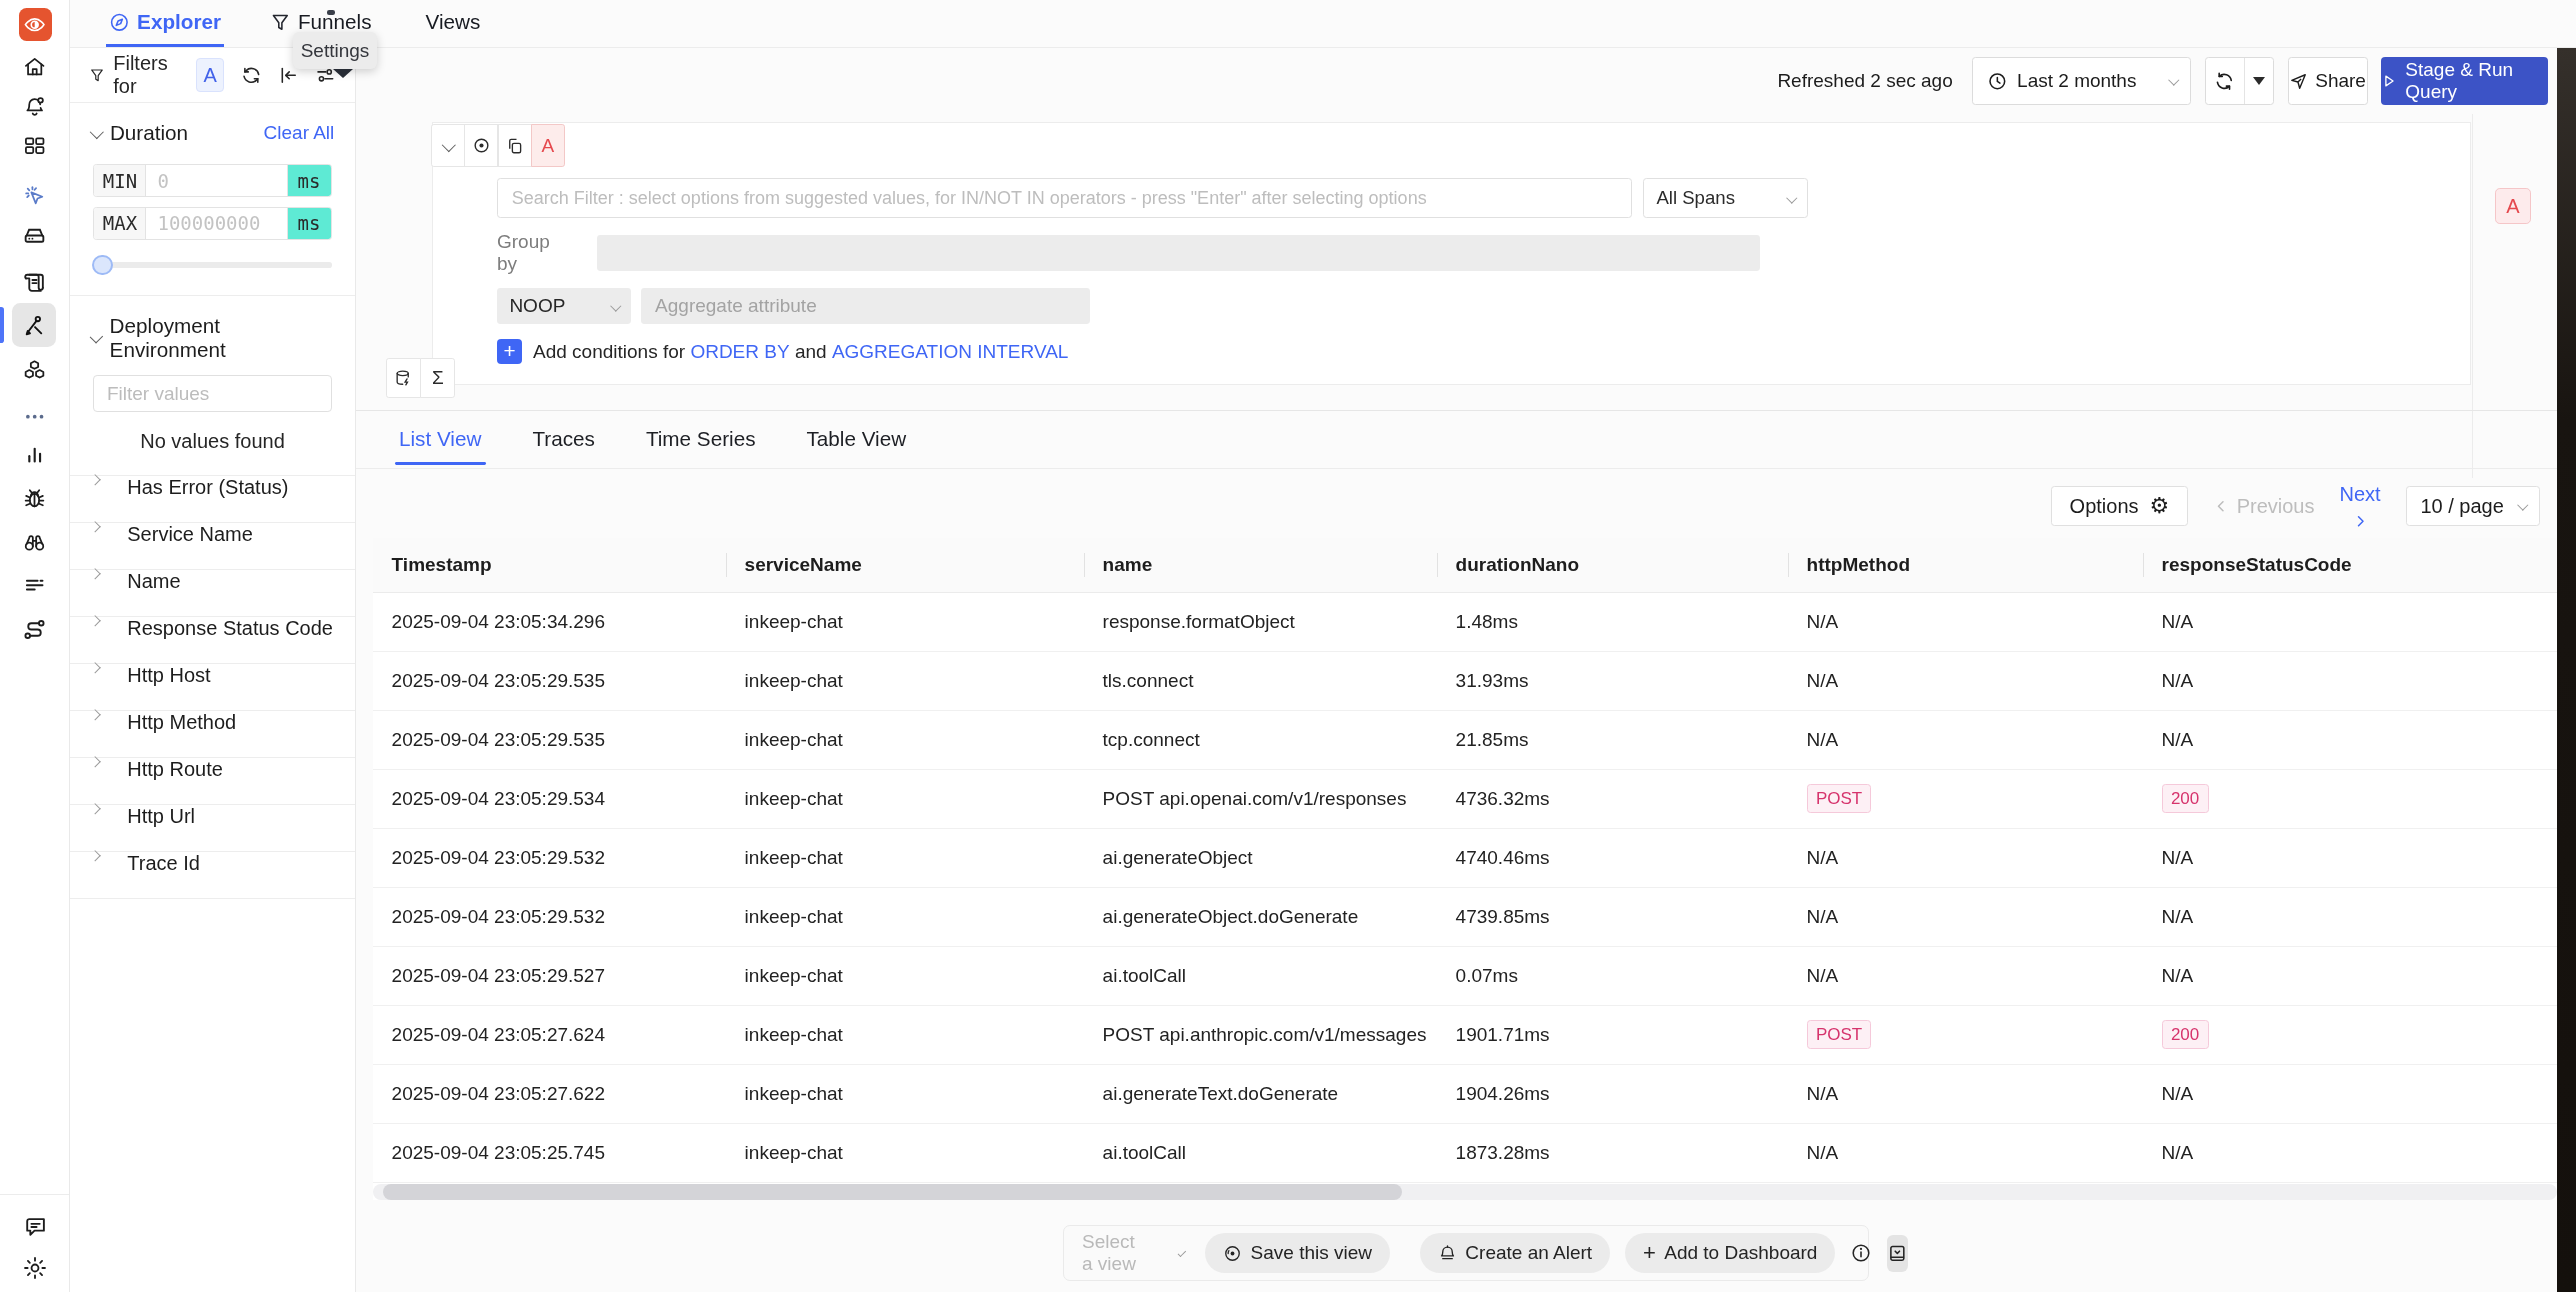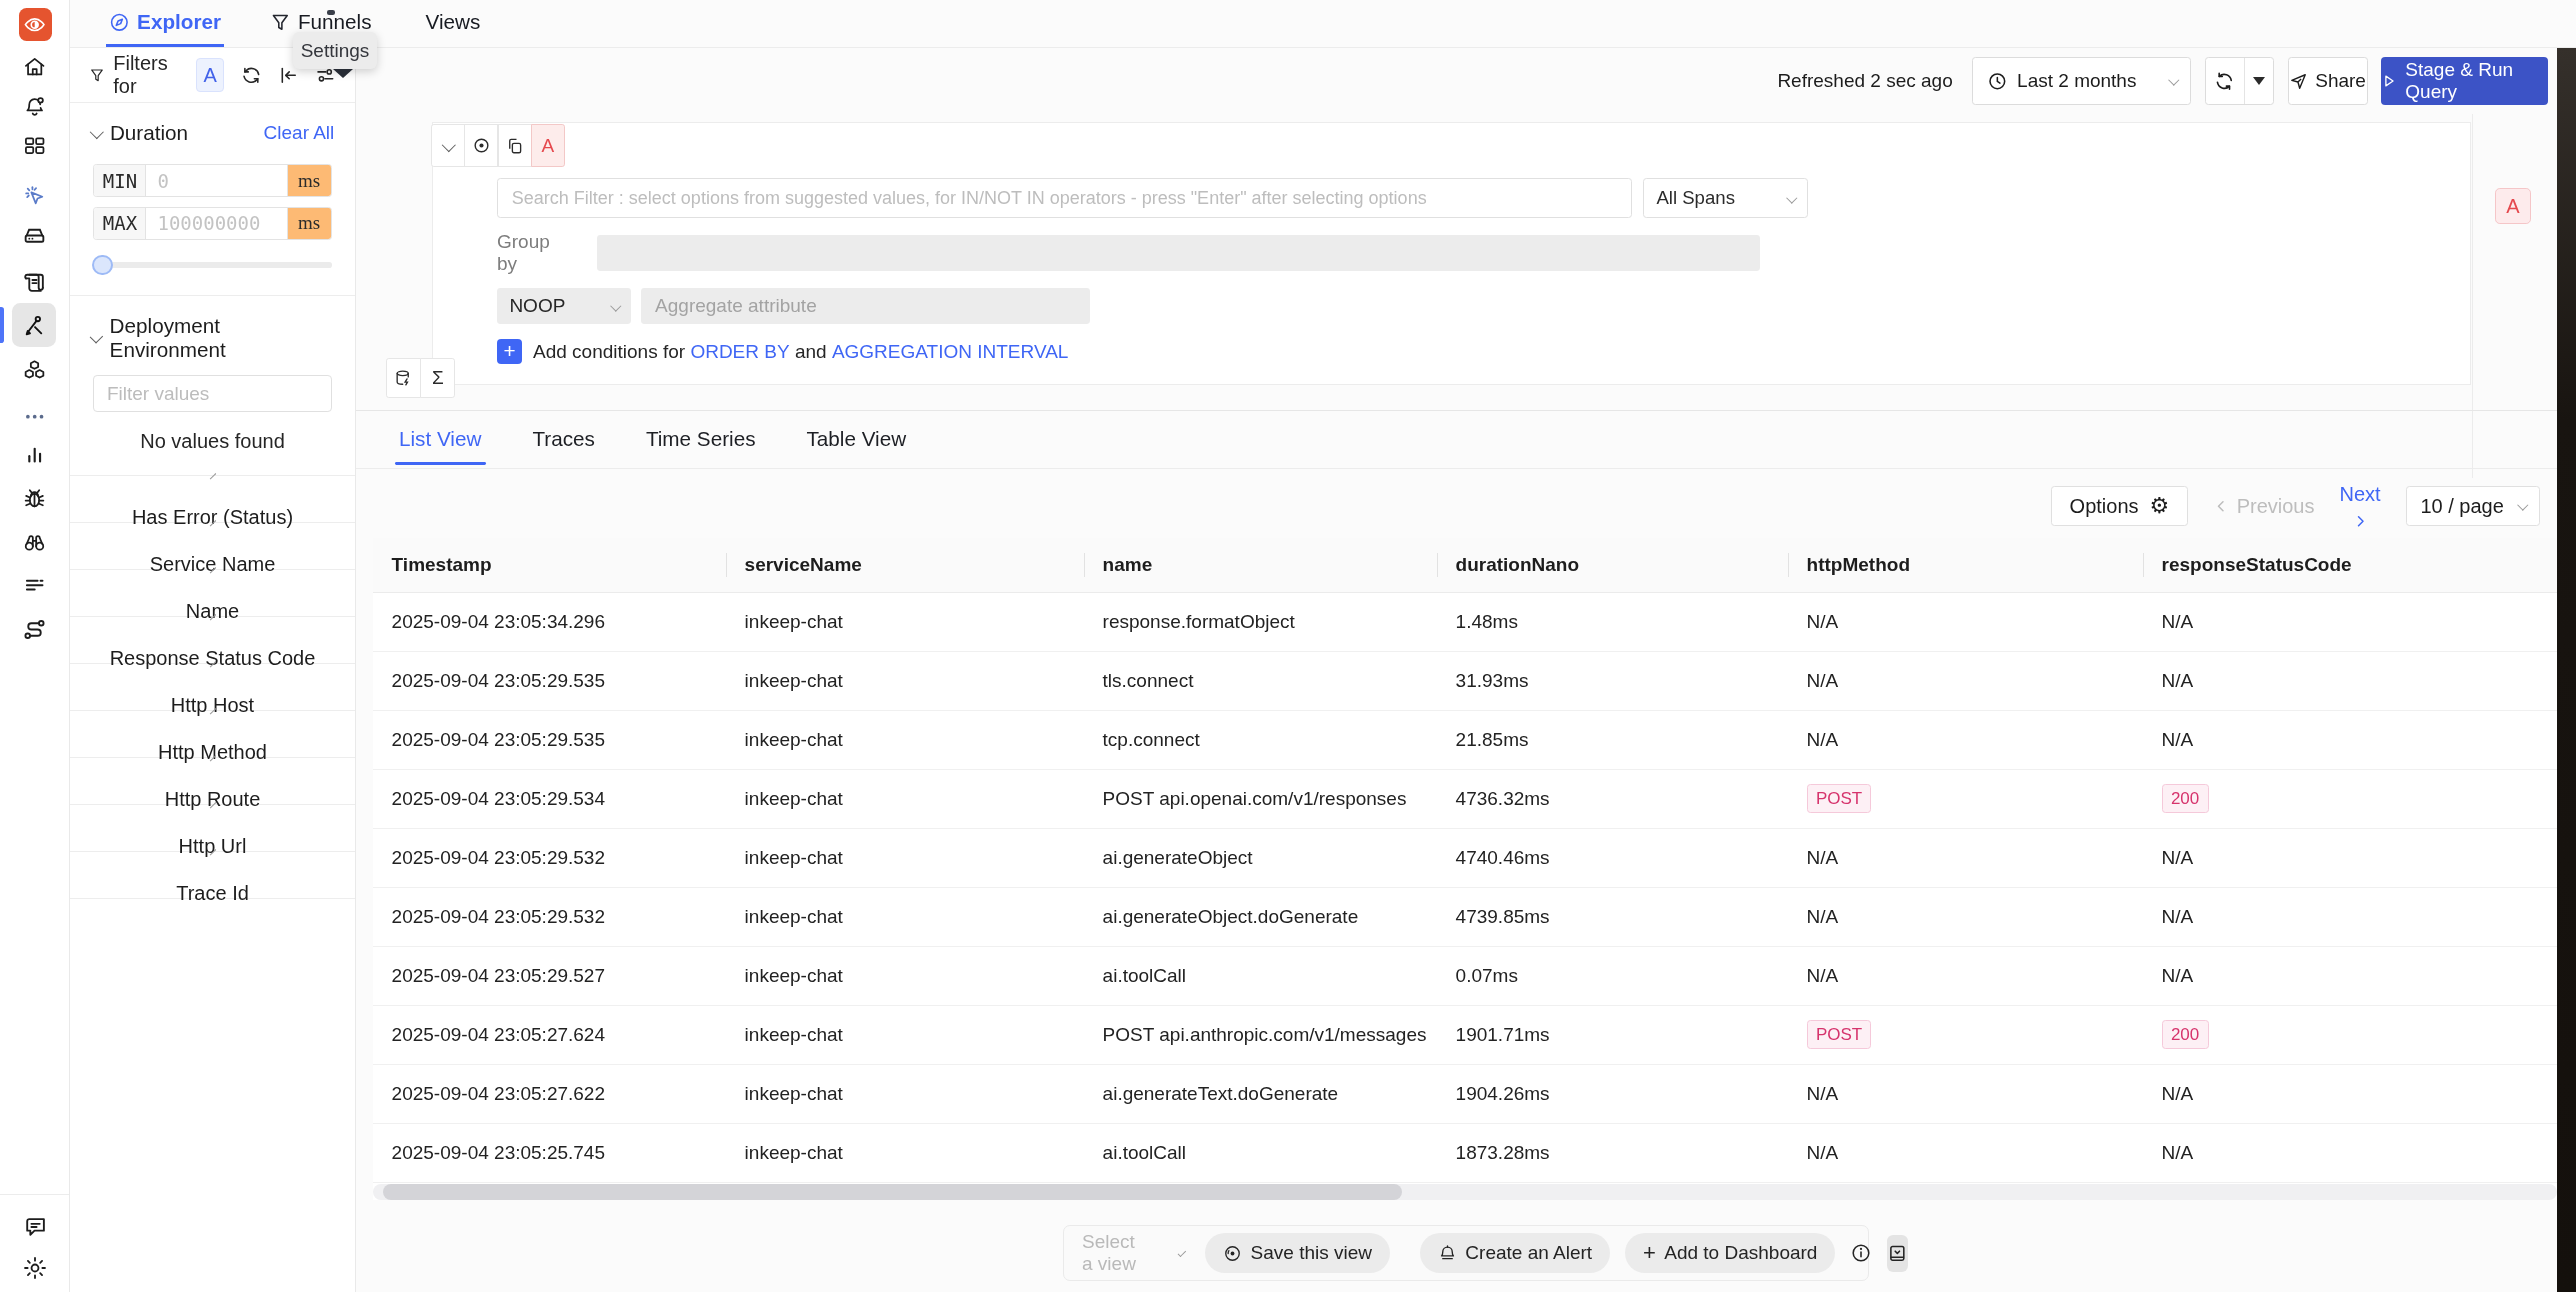--- a/index.html
+++ b/index.html
@@ -41,28 +41,28 @@
   .fh-icon { margin-left:16.5px; }
 
   .fsection { padding:12.4px 20.7px 18px 20.7px; border-bottom:0.7px solid #ededed; }
   .fsec-title-row { display:flex; align-items:center; gap:9.6px; padding:5.5px 0 9.6px 0; }
   .fsec-title { font-size:20.7px; font-weight:500; color:#1d1d1d; }
   .clear-all { margin-left:auto; color:#3f66f5; font-size:19px; }
   .range-group { display:flex; align-items:stretch; height:33px; border:0.7px solid #e3e3e3; border-radius:3.4px; overflow:hidden; margin:9.6px 2.8px; background:#fff; }
   .range-label { width:52px; background:#f7f7f7; border-right:0.7px solid #e3e3e3; display:flex; align-items:center; justify-content:center; font-size:19px; color:#2b2b2b; }
   .range-input { flex:1; border:0; outline:none; font-size:19px; padding:0 11px; color:#2b2b2b; min-width:0; }
   .range-input::placeholder { color:#c3c3c3; }
-  .range-unit { width:44px; background:#fdba74; border-left:0.7px solid #e3e3e3; display:flex; align-items:center; justify-content:center; font-size:19px; color:#2b2b2b;font-family:Liberation Serif, serif; }
+  .range-unit { width:44px; background:#5eead4; border-left:0.7px solid #e3e3e3; display:flex; align-items:center; justify-content:center; font-size:19px; color:#2b2b2b; }
   .slider { position:relative; height:20.7px; margin:15px 2.8px 1.4px 2.8px; }
   .slider .track { position:absolute; top:7.6px; left:0; right:0; height:5.5px; border-radius:2.8px; background:#ebebeb; }
   .slider .handle { position:absolute; top:0; left:-1.4px; width:20.7px; height:20.7px; border-radius:50%; background:#dbe6fc; border:2.8px solid #9dbaf6; }
   .fv-input { width:calc(100% - 5.5px); margin:4.1px 2.8px 0 2.8px; height:37px; border:0.7px solid #e0e0e0; border-radius:4.1px; font-size:19px; padding:0 12.4px; outline:none; color:#2b2b2b; }
   .fv-input::placeholder { color:#bcbcbc; }
   .no-values { text-align:center; font-size:20px; color:#262626; padding:18px 0 4.1px 0; }
-  .collapsed-row { height:47px; display:flex; align-items:center; gap:29px; padding:0 20.7px; border-bottom:0.7px solid #ededed;flex-direction:column; }
+  .collapsed-row { height:47px; display:flex; align-items:flex-start; gap:29px; padding:0 20.7px; border-bottom:0.7px solid #ededed; }
   .collapsed-row .label { font-size:20px; font-weight:500; color:#1d1d1d; }
 
   
   .chev { width:9.6px; height:9.6px; border-right:1.7px solid #5f5f5f; border-bottom:1.7px solid #5f5f5f; display:inline-block; }
   .chev.down { transform:rotate(45deg) translateY(-1.4px); }
   .chev.right { transform:rotate(-45deg); }
   .chev.sm { width:7.6px; height:7.6px; border-color:#9a9a9a; }
 
   
   .controls-row { height:66px; display:flex; align-items:center; justify-content:flex-end; gap:13.8px; padding-right:27.6px; }

